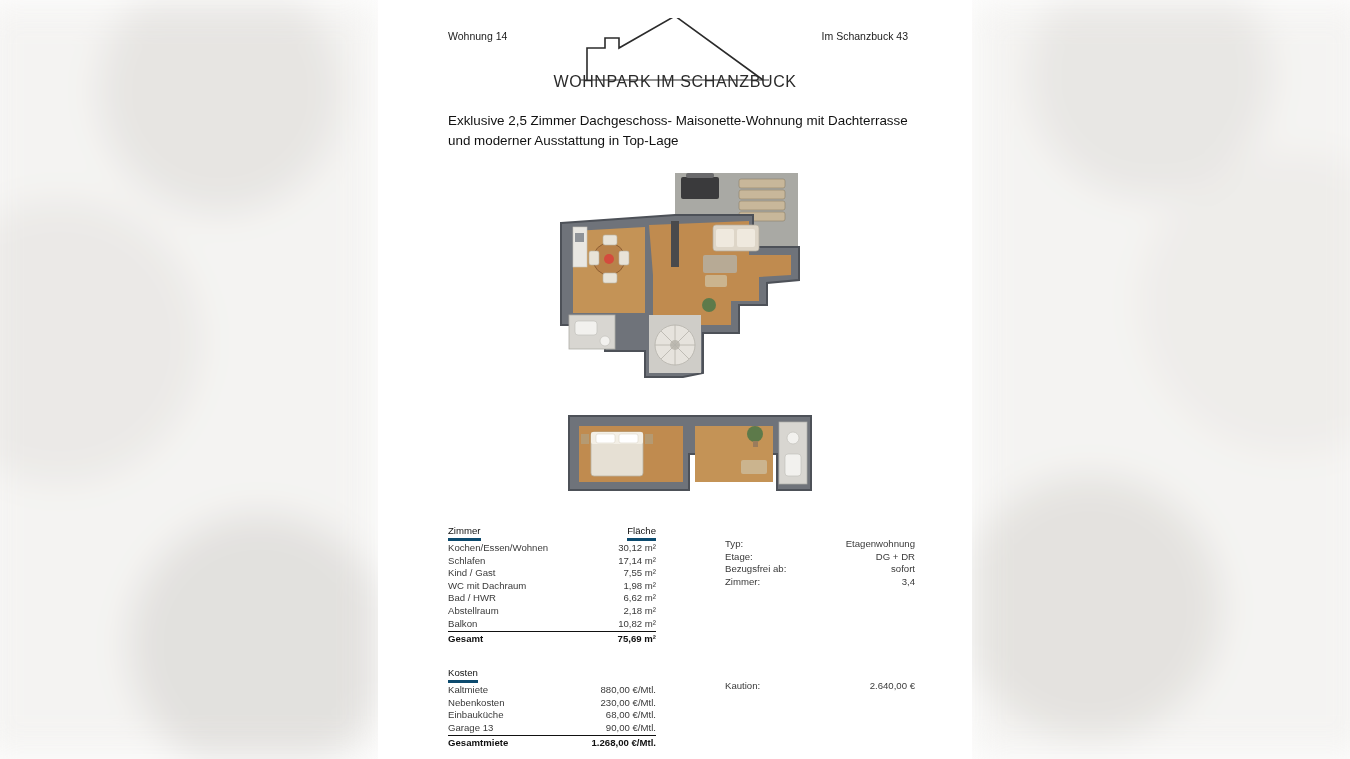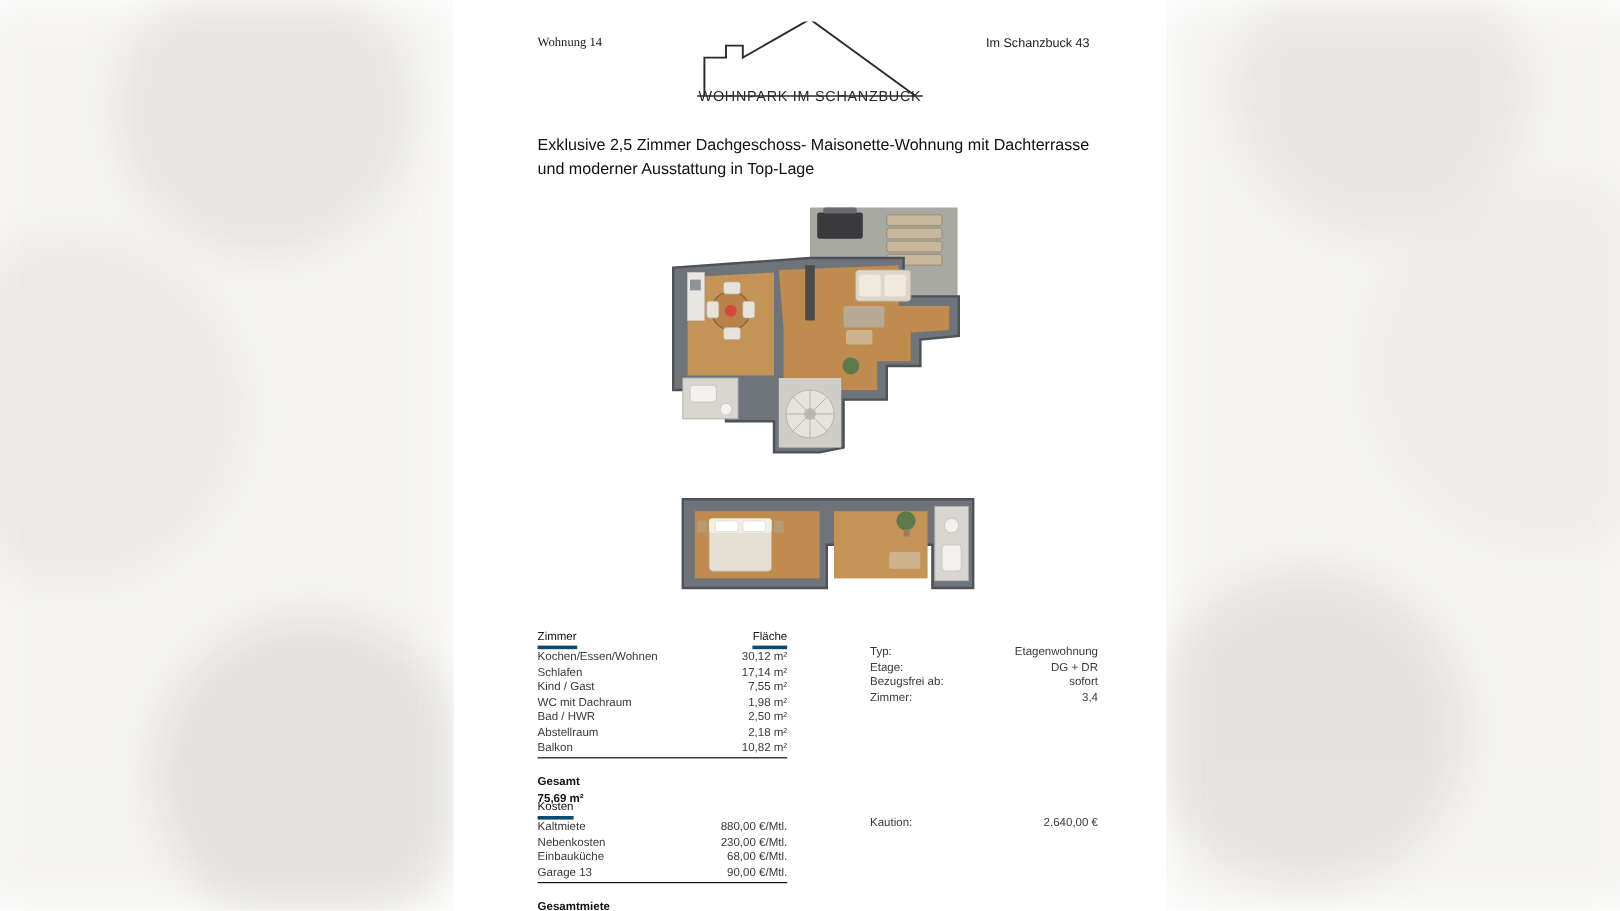--- a/index.html
+++ b/index.html
@@ -44,36 +44,36 @@
     background: #ffffff;
   }
 
   
   .hdr {
     position: absolute; top: 26px; left: 0; width: 100%;
     height: 70px;
   }
   .hdr-left {
     position: absolute; left: 70px; top: 4px;
-    font-size: 10.5px; color: #1a1a1a; font-family: Liberation Serif, serif;
+    font-size: 10.5px; color: #1a1a1a;
   }
   .hdr-right {
     position: absolute; right: 64px; top: 4px;
     font-size: 10.5px; color: #1a1a1a;
   }
   .logo {
     position: absolute; left: 50%; top: -8px;
     transform: translateX(-50%);
     width: 200px; height: 78px;
   }
   .logo svg { display:block; }
   .logo-text {
     position: absolute; left: 50%; top: 55px;
     transform: translateX(-50%);
-    font-size: 12px; letter-spacing: .6px;
+    font-size: 16px; letter-spacing: .6px;
     color: #2a2a2a; white-space: nowrap;
     font-family: "Liberation Sans", sans-serif;
   }
 
   
   .title {
     position: absolute; left: 70px; top: 111px;
     width: 470px;
     font-size: 13.4px; line-height: 1.47; color: #111;
   }
@@ -107,23 +107,22 @@
   .thead span {
     font-weight: normal; color: #111;
     border-bottom: 3px solid #0c4a6e;
     padding-bottom: 0px;
   }
   .total {
     display: flex; justify-content: space-between;
     line-height: 13.5px;
     font-weight: bold; color: #111;
     border-top: 1px solid #111;
-    padding-top: 13px;
+    padding-top: 0;
     margin-top: 1px;
-    flex-direction: column;
   }
   .facts-row {
     display: flex; line-height: 12.6px;
   }
   .facts-row .lbl { width: 104px; white-space: nowrap; }
   .facts-row .val { width: 86px; text-align: right; white-space: nowrap; }
 </style>
 </head>
 <body>
 
@@ -261,21 +260,21 @@
       <div class="trow">
         <span class="lbl">Kind / Gast</span>
         <span class="val">7,55 m²</span>
       </div>
       <div class="trow">
         <span class="lbl">WC mit Dachraum</span>
         <span class="val">1,98 m²</span>
       </div>
       <div class="trow">
         <span class="lbl">Bad / HWR</span>
-        <span class="val">2,50 m²</span>
+        <span class="val">6,62 m²</span>
       </div>
       <div class="trow">
         <span class="lbl">Abstellraum</span>
         <span class="val">2,18 m²</span>
       </div>
       <div class="trow">
         <span class="lbl">Balkon</span>
         <span class="val">10,82 m²</span>
       </div>
 

